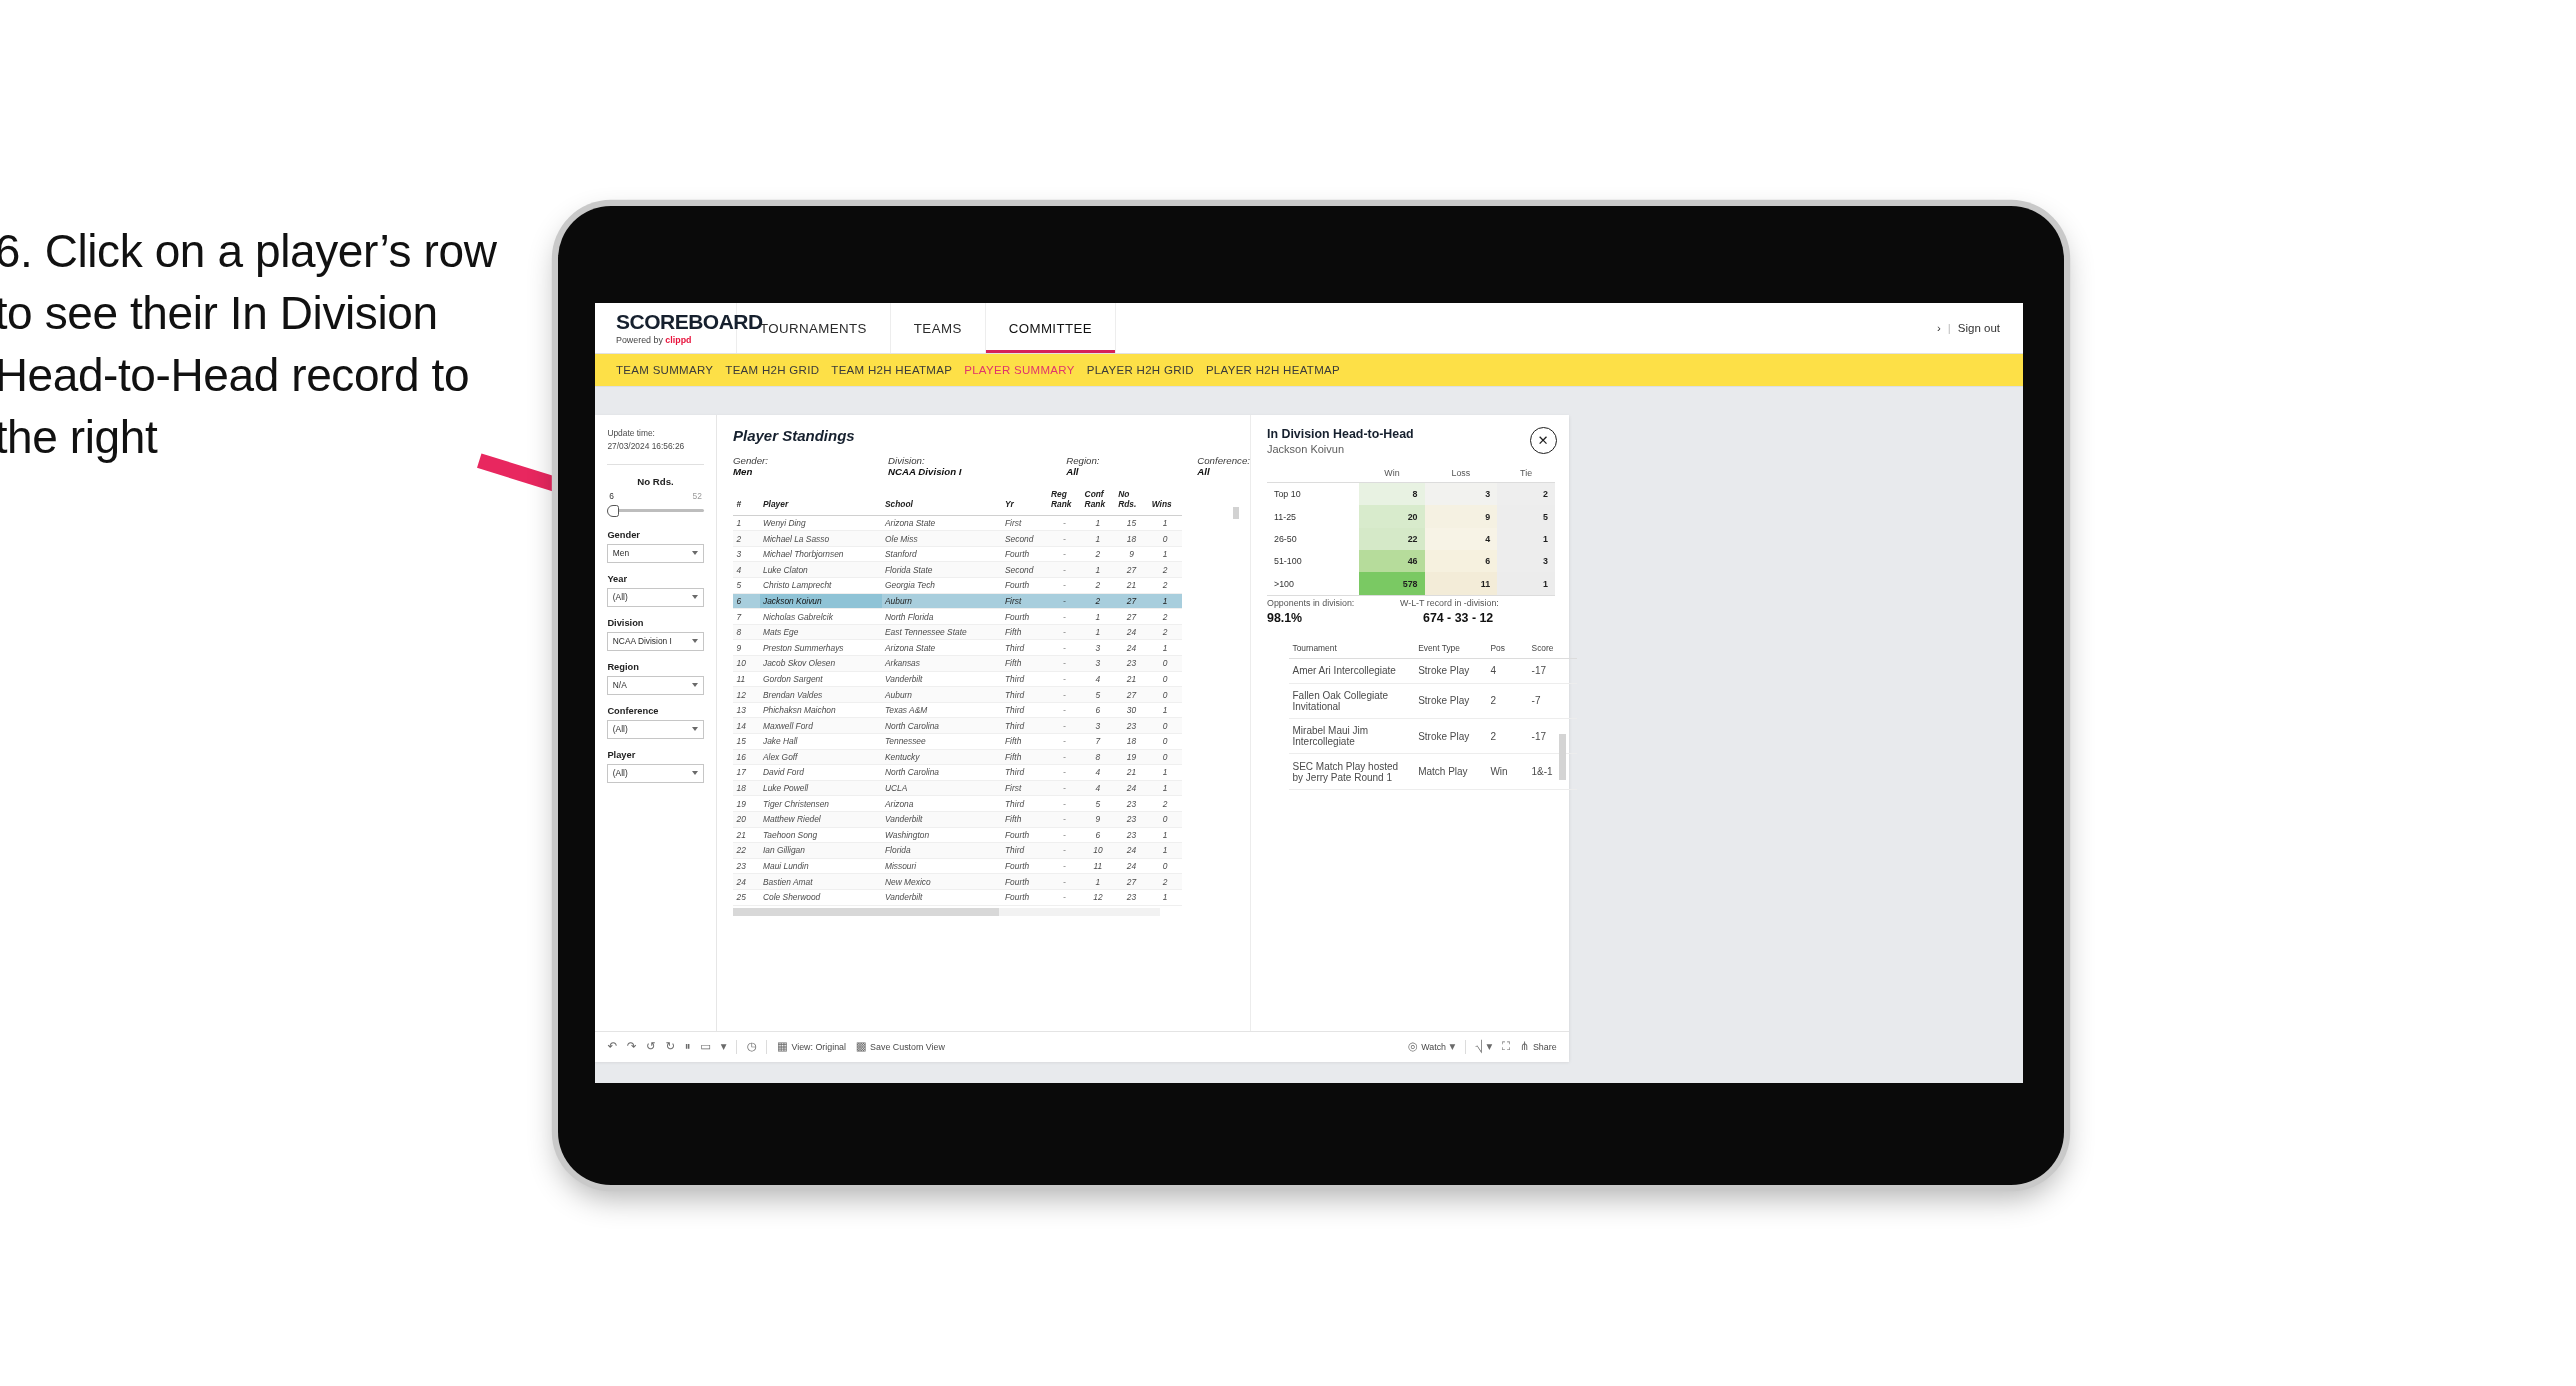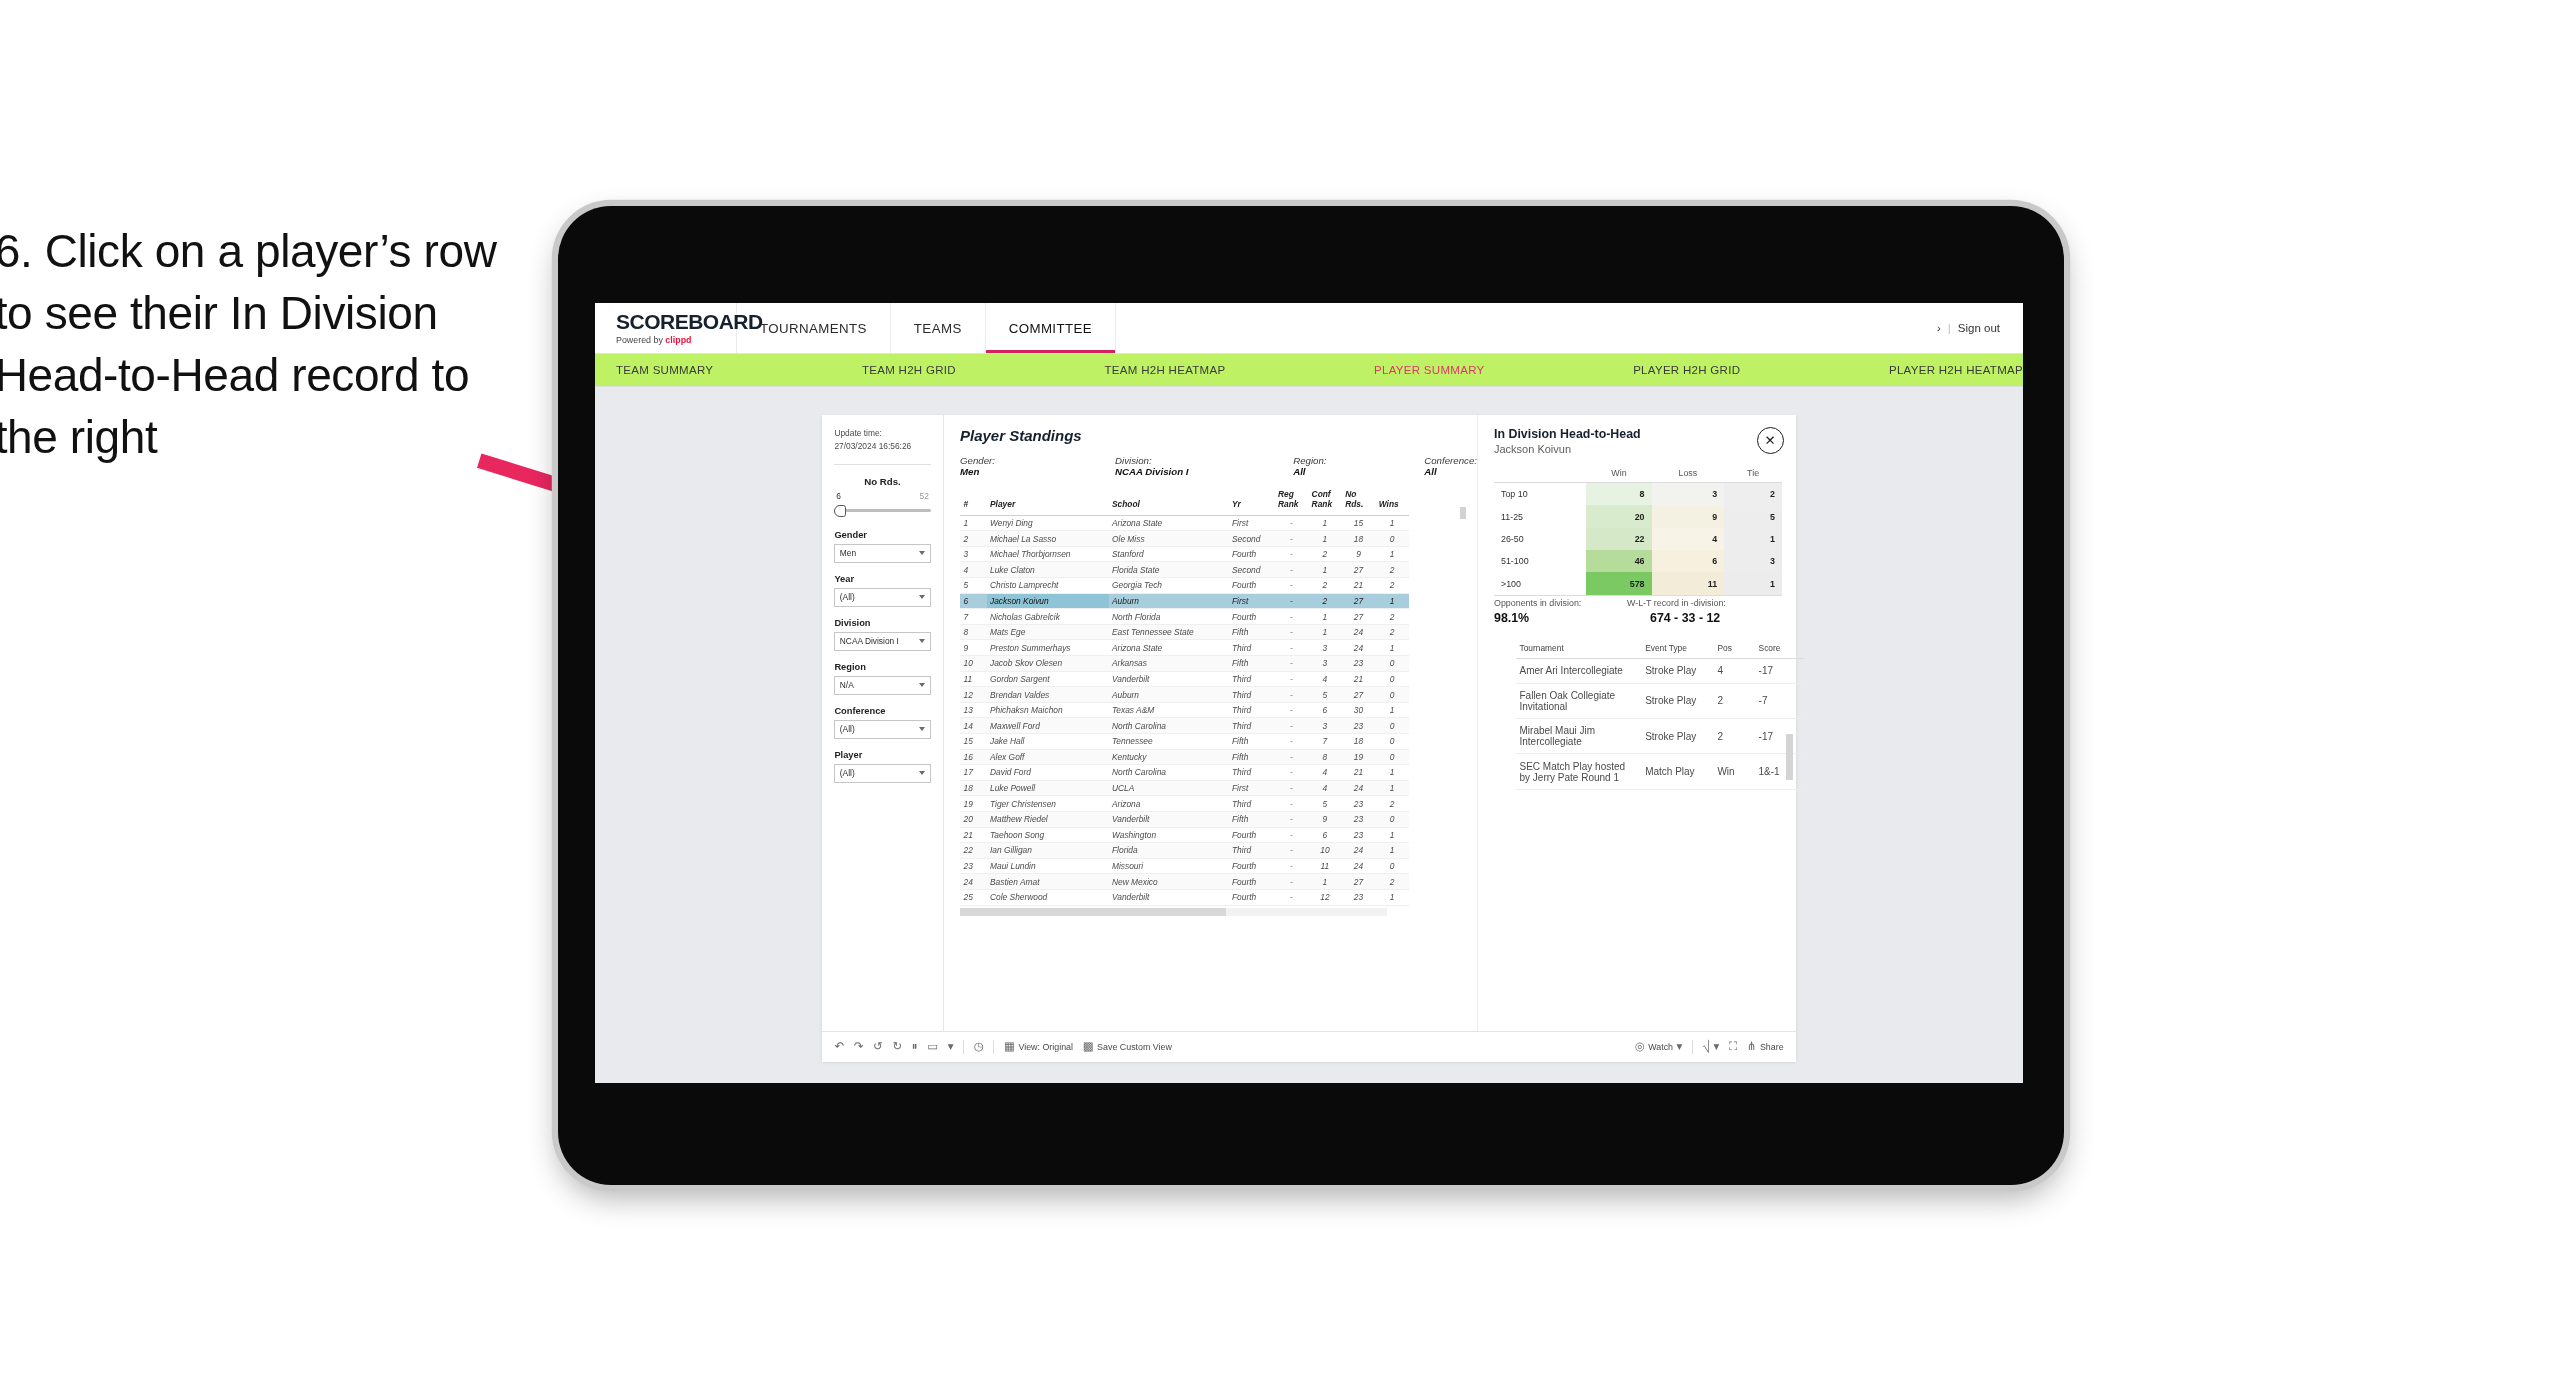--- a/index.html
+++ b/index.html
@@ -41,27 +41,27 @@
             letter-spacing:0.4px;text-decoration:none;border-right:0.9px solid #ededed;
             position:relative;}
   .topnav a.active{color:#111;}
   .topnav a.active:after{content:"";position:absolute;left:0;right:0;bottom:0;height:2.7px;
             background:#d6215a;}
   .header-right{margin-left:auto;display:flex;align-items:center;padding-right:23px;
                 font-size:11.5px;color:#333;gap:7px;}
   .header-right .sep{color:#bbb;}
 
   
-  .subnav{height:32px;background:#bef264;display:flex;align-items:center;
-          padding-left:21px;gap:12px;border-bottom:0.9px solid #dcdee1;justify-content:space-between;}
+  .subnav{height:32px;background:#fde047;display:flex;align-items:center;
+          padding-left:21px;gap:12px;border-bottom:0.9px solid #dcdee1;}
   .subnav a{font-size:11.5px;color:#3a3a3a;text-decoration:none;letter-spacing:0.3px;}
   .subnav a.active{color:#e0356b;}
 
   
-  .canvas{padding:28px 0 0 0;display:flex;justify-content:center;}
+  .canvas{padding:28px 0 0 0;display:flex;}
   .viz{width:974px;background:#fff;box-shadow:0 0.9px 3.5px rgba(0,0,0,.10);
        display:flex;flex-direction:column;}
   .viz-body{display:flex;height:616px;}
 
   
   .filters{width:122px;border-right:0.9px solid #e6e6e6;padding:12.4px 12.4px 0 12.4px;
            box-sizing:border-box;font-size:8.9px;color:#333;}
   .upd-label{font-size:8.4px;color:#4a4a4a;line-height:1.45;}
   .fdivider{height:0.9px;background:#e0e0e0;margin:12.4px 0 10.6px 0;}
   .slider-box{text-align:center;margin-bottom:14px;}

